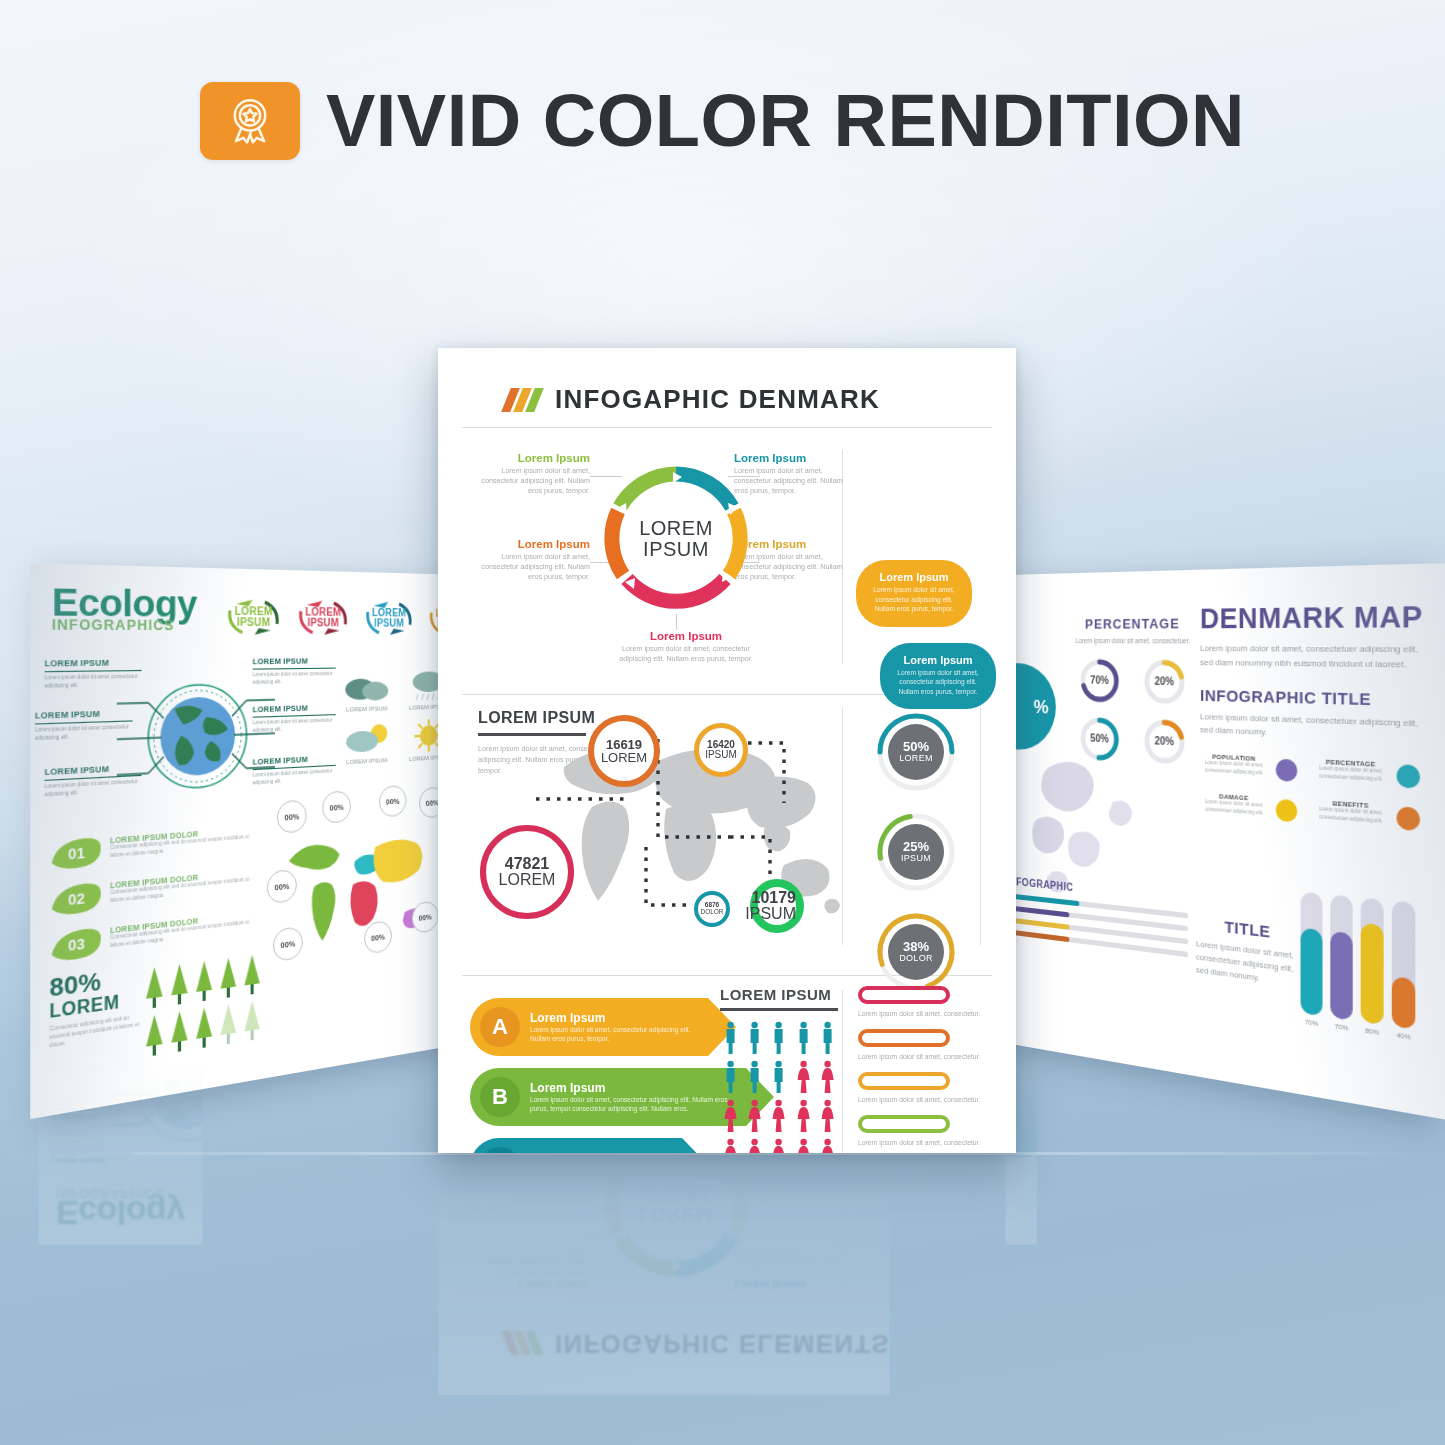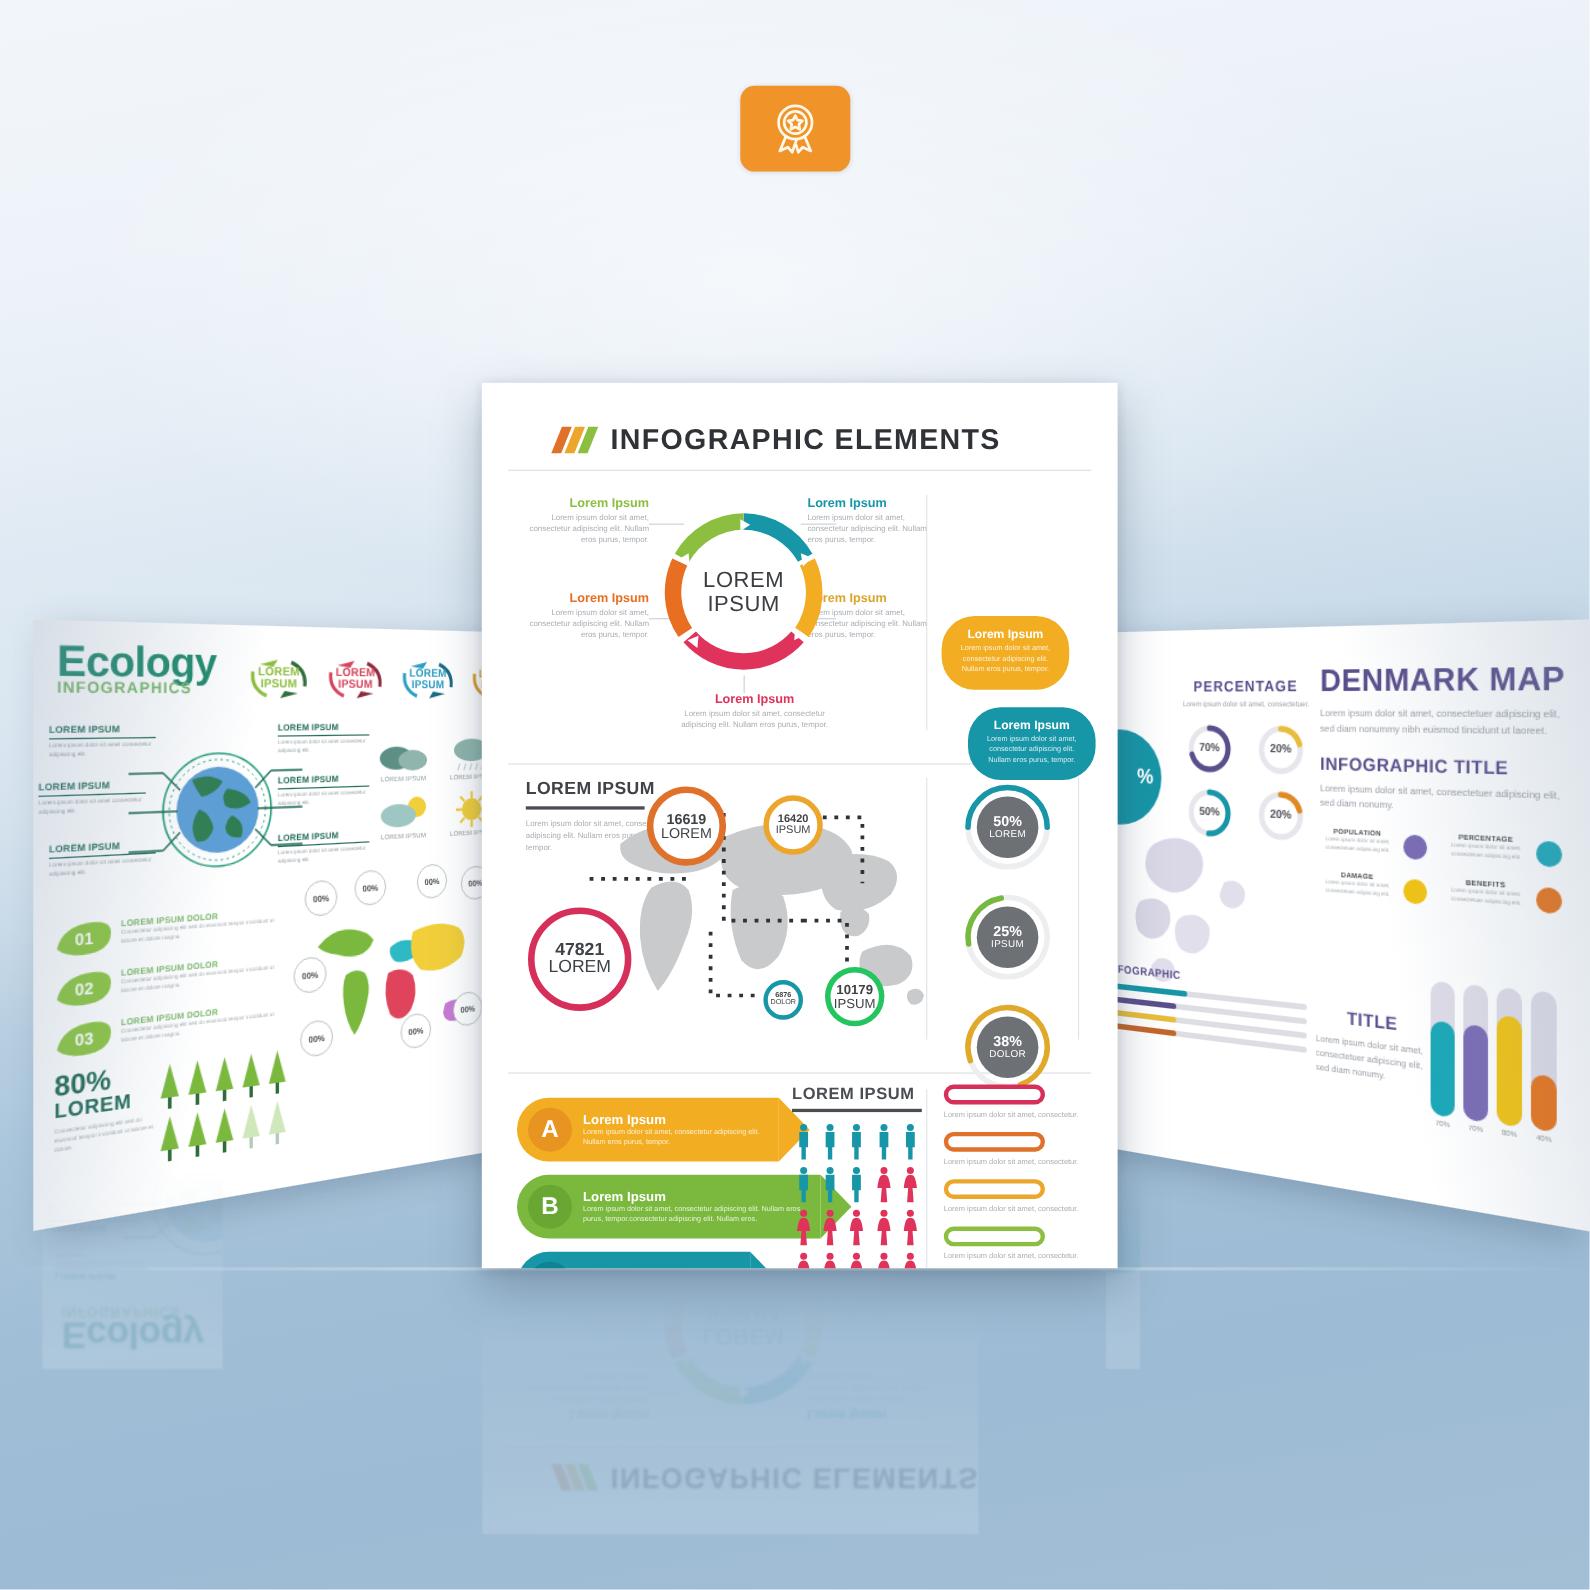--- a/index.html
+++ b/index.html
@@ -303,20 +303,21 @@
 <div class="header">
   <div class="badge-box">
     <svg viewBox="0 0 48 48" fill="none" stroke="#fff7ea" stroke-width="2.2" stroke-linecap="round" stroke-linejoin="round">
       <circle cx="24" cy="19" r="13.5"></circle>
       <circle cx="24" cy="19" r="9"></circle>
       <path d="M24 13.4l1.8 3.6 4 .6-2.9 2.8.7 4-3.6-1.9-3.6 1.9.7-4-2.9-2.8 4-.6z"></path>
       <path d="M16.5 30l-5 12 6.5-3 3.5 4 3.5-10"></path>
       <path d="M31.5 30l5 12-6.5-3-3.5 4-2-6"></path>
     </svg>
   </div>
+  <div class="hdr-title">VIVID COLOR RENDITION</div>
 </div>
 
 <div class="page" id="page-left">
   <div class="eco">
     <div class="eco-title">Ecology</div>
     <div class="eco-sub">INFOGRAPHICS</div>
 
     <div class="recycles">
       <div class="rec">
         <svg viewBox="0 0 62 44">
@@ -701,21 +702,21 @@
 </div>
 
 <div class="page" id="page-center">
 
   <div class="c-title-row">
     <div class="stripes">
       <div class="stripe" style="background:#e0712a"></div>
       <div class="stripe" style="background:#eca62c"></div>
       <div class="stripe" style="background:#8cbf3f"></div>
     </div>
-    <div class="c-title">INFOGRAPHIC ELEMENTS</div>
+    <div class="c-title">INFOGAPHIC DENMARK</div>
   </div>
   <div class="hr-dark"></div>
 
   <div class="cycle-wrap">
     <div class="vsep" style="left:404px; top:8px; height:214px;"></div>
 
     <div class="cyc-txt r" style="left:32px; top:10px;">
       <div class="h" style="color:#8cbf3f">Lorem Ipsum</div>
       <div class="b">Lorem ipsum dolor sit amet, consectetur adipiscing elit. Nullam eros purus, tempor.</div>
     </div>
@@ -823,21 +824,21 @@
       <span class="s">IPSUM</span>
     </div>
     <div class="mapcircle" style="left:42px; top:130px; width:94px; height:94px; border:6px solid #d6305a; font-size:16px;">
       <span class="n">47821</span>
       <span class="s">LOREM</span>
     </div>
     <div class="mapcircle" style="left:256px; top:196px; width:36px; height:36px; border:4px solid #1796a8; font-size:6.5px;">
       <span class="n">6876</span>
       <span class="s">DOLOR</span>
     </div>
-    <div class="mapcircle" style="left:312px; top:184px; width:54px; height:54px; border:5px solid #22c55e; font-size:12px;">
+    <div class="mapcircle" style="left:312px; top:184px; width:54px; height:54px; border:8px solid #22c55e; font-size:16px;align-items:flex-end;">
       <span class="n">10179</span>
       <span class="s">IPSUM</span>
     </div>
 
     <div class="pcol">
       <div class="pdonut">
         <svg viewBox="0 0 82 82">
             <circle cx="41" cy="41" r="36" fill="none" stroke="#eceef0" stroke-width="5"></circle>
             <circle cx="41" cy="41" r="36" fill="none" stroke="#1796a8" stroke-width="5" stroke-linecap="round" stroke-dasharray="113 113" transform="rotate(-180 41 41)"></circle>
           </svg>

